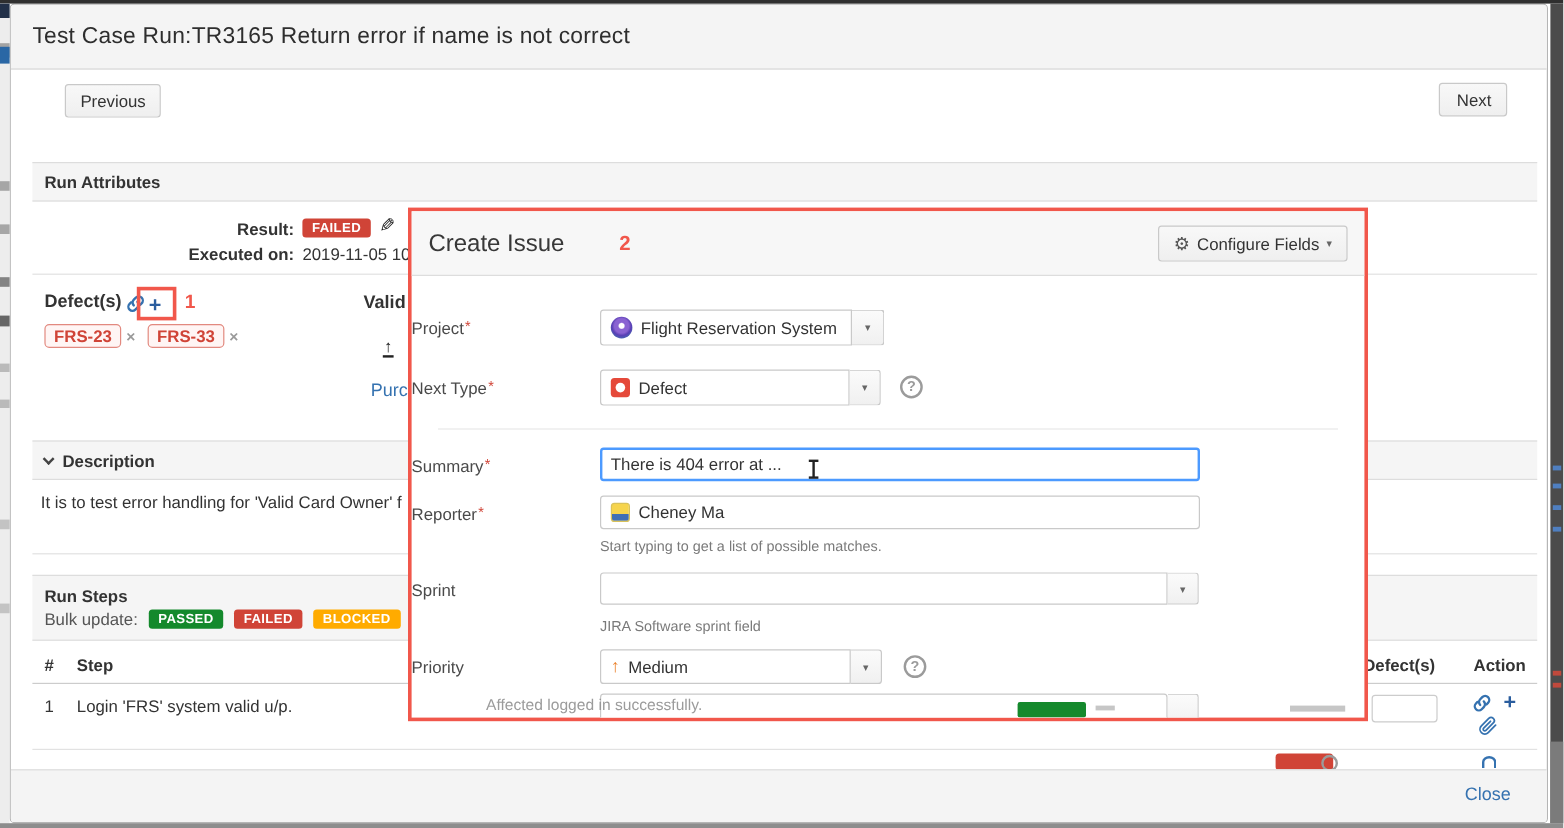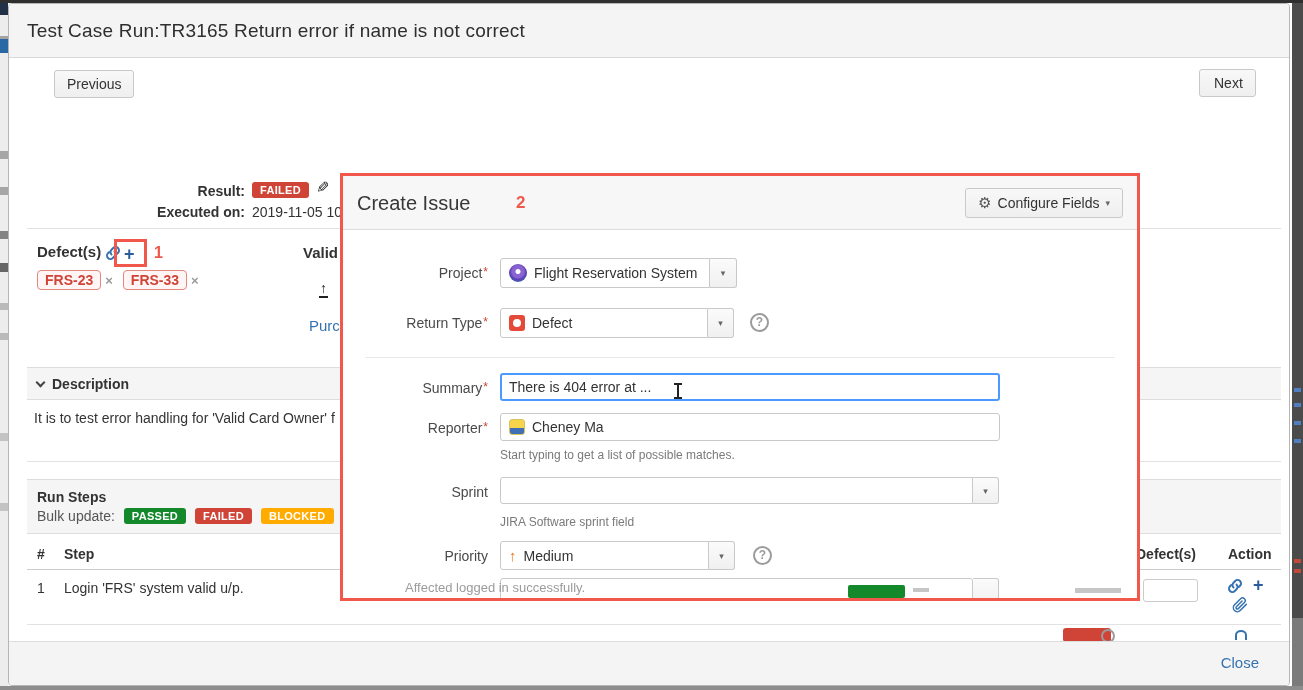--- a/index.html
+++ b/index.html
@@ -61,21 +61,21 @@
 
   
   .modal { position:absolute; left:340px; top:173px; width:800px; height:428px; background:#fff;
            border:3px solid #f1574b; z-index:10; overflow:hidden; }
   .modal-head { position:absolute; left:0; top:0; width:794px; height:54px; background:#f7f7f7; border-bottom:1px solid #ddd; }
   .modal-head h2 { font-size:20px; font-weight:500; color:#383838; line-height:54px; padding-left:14px; }
   .cfg-btn { position:absolute; right:14px; top:12px; height:30px; }
   .caret { font-size:9px; color:#666; }
   .gear { font-size:15px; color:#555; }
 
-  .flabel { position:absolute; left:0; width:145px; text-align:right; font-size:14px; color:#4a4a4a; }
+  .flabel { position:absolute; left:0; width:145px; font-size:14px; color:#4a4a4a; }
   .req { color:#d04437; font-size:12px; vertical-align:top; margin-left:1px; }
 
   .selbox { position:absolute; height:30px; background:#fff; border:1px solid #c9c9c9; border-radius:3px 0 0 3px;
             display:flex; align-items:center; gap:7px; padding:0 8px; font-size:14px; color:#333; }
   .selarrow { position:absolute; height:30px; width:27px; background:linear-gradient(#fbfbfb,#f0f0f0);
               border:1px solid #c9c9c9; border-left:none; border-radius:0 3px 3px 0;
               display:flex; align-items:center; justify-content:center; cursor:pointer; }
   .inputbox { position:absolute; height:28px; background:#fff; border:1px solid #c9c9c9; border-radius:3px;
               display:flex; align-items:center; gap:7px; padding:0 8px; font-size:14px; color:#333; }
   input.txt { position:absolute; height:28px; border:2px solid #4c9aff; border-radius:3px; padding:0 7px;
@@ -132,20 +132,23 @@
 
   <div class="dialog">
 
     <div class="titlebar">
       <h1>Test Case Run:TR3165 Return error if name is not correct</h1>
     </div>
 
     <button class="btn btn-prev">Previous</button>
     <button class="btn btn-next">Next</button>
 
+    <div class="secbar" style="top:131px;">
+      <span>Run Attributes</span>
+    </div>
 
     <span class="lbl-b" style="position:absolute;left:90px;top:179px;width:146px;text-align:right;">Result:</span>
     <span class="badge b-failed" style="position:absolute;left:243px;top:178px;">FAILED</span>
     <span style="position:absolute;left:307px;top:174px;font-size:16px;color:#222;transform:scaleX(-1);cursor:pointer;">✎</span>
 
     <span class="lbl-b" style="position:absolute;left:90px;top:200px;width:146px;text-align:right;">Executed on:</span>
     <span class="val" style="position:absolute;left:243px;top:200px;">2019-11-05 10:49:22.0</span>
 
     <div class="hline" style="top:224px;"></div>
 
@@ -240,21 +243,21 @@
     </span>
     <div class="selbox" style="left:157px;top:82px;width:210px;">
       <span class="proj-av"></span>
       <span style="white-space:nowrap;overflow:hidden;">Flight Reservation System (F…</span>
     </div>
     <div class="selarrow" style="left:367px;top:82px;">
       <span class="caret">▾</span>
     </div>
 
     <span class="flabel" style="top:139px;">
-      <span>Return Type</span><span class="req">*</span>
+      <span>Next Type</span><span class="req">*</span>
     </span>
     <div class="selbox" style="left:157px;top:132px;width:208px;">
       <span class="defect-ic"></span>
       <span>Defect</span>
     </div>
     <div class="selarrow" style="left:365px;top:132px;width:26px;">
       <span class="caret">▾</span>
     </div>
     <span class="helpc" style="left:407px;top:137px;">?</span>
 

